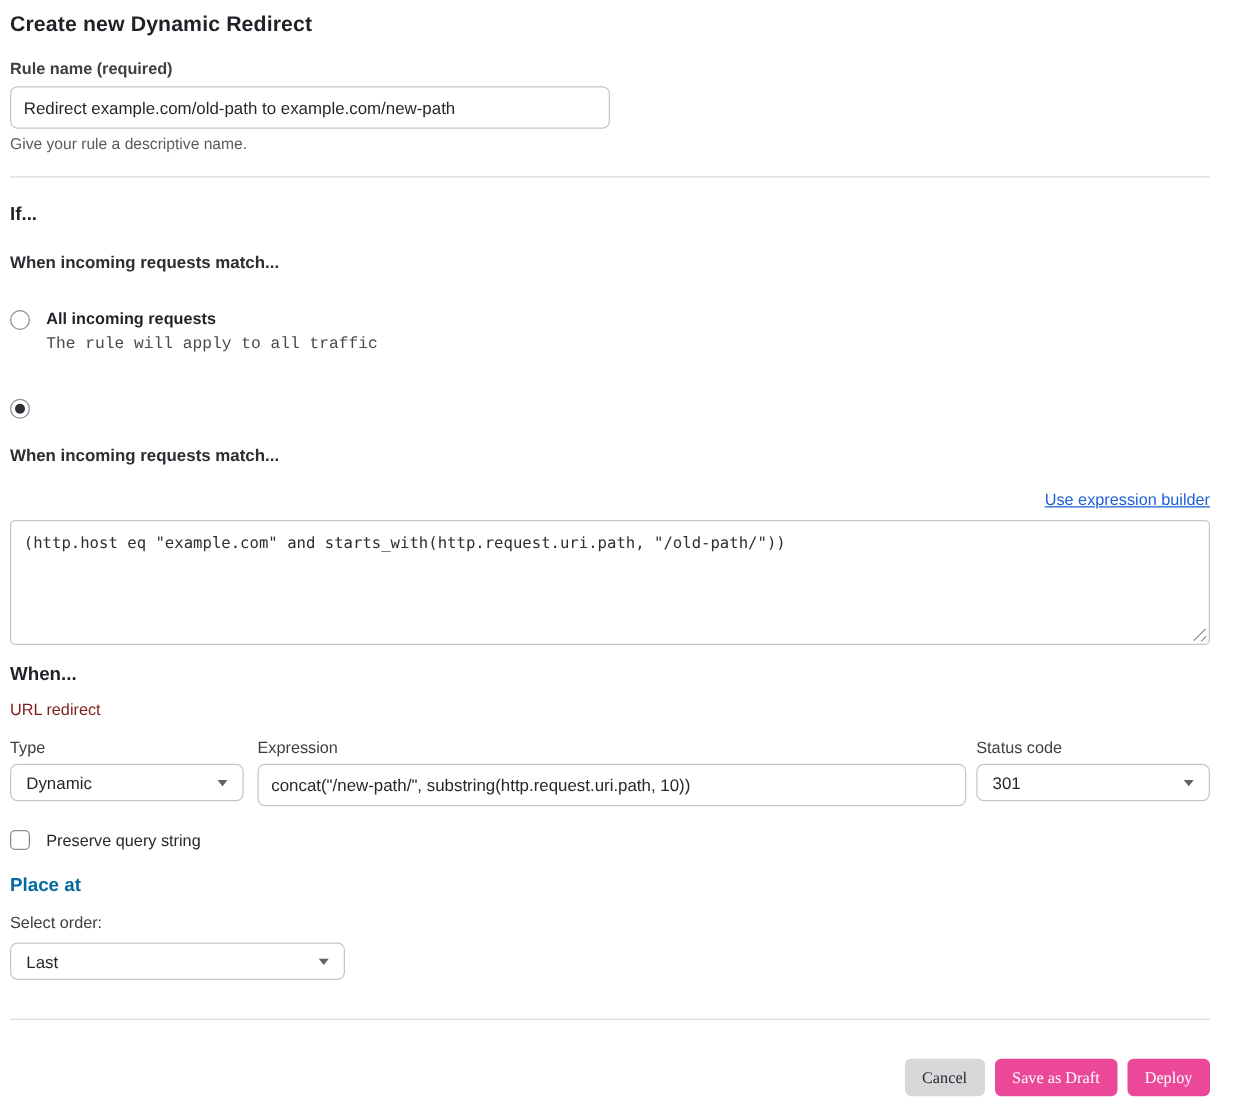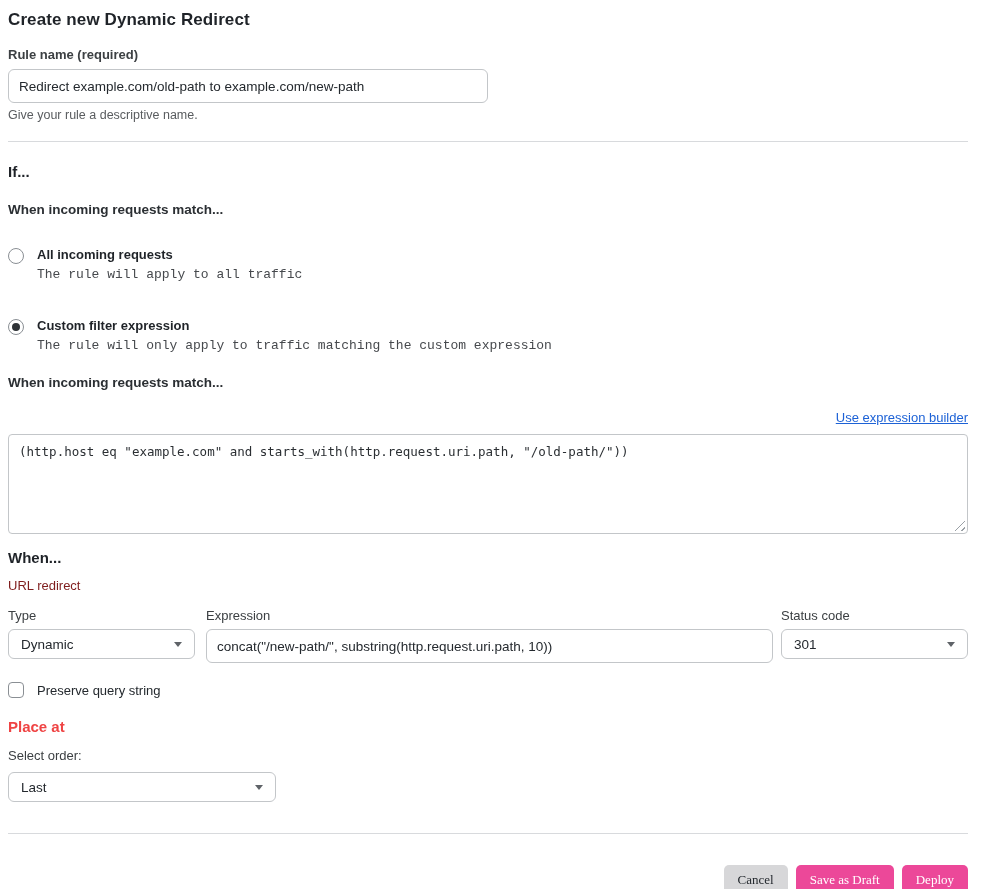--- a/index.html
+++ b/index.html
@@ -78,21 +78,21 @@
   }
   .col-expr .text-input { width: 567px; margin-top: 6px; }
 
   .checkbox-row { display: flex; align-items: center; margin-top: 19px; }
   .checkbox {
     width: 16px; height: 16px; border: 1px solid #8a8f94; border-radius: 4px;
     background: #fff; cursor: pointer; flex: 0 0 16px;
   }
   .checkbox-label { margin-left: 13px; font-size: 13px; color: #24292e; cursor: pointer; }
 
-  .h-place { font-size: 15px; font-weight: 700; color: #ef4444; margin-top: 20px; }
+  .h-place { font-size: 15px; font-weight: 700; color: #0369a1; margin-top: 20px; }
   .order-label { margin-top: 13px; color: #3c4043; font-size: 13px; }
   .order-select { width: 268px; margin-top: 9px; }
 
   .divider-2 { border: none; border-top: 1px solid #d8dadd; margin-top: 31px; }
 
   .footer { display: flex; justify-content: flex-end; gap: 8px; margin-top: 31px; }
   .btn {
     height: 30px; border: none; border-radius: 5px; font-size: 13px; padding: 0 14px;
     font-family: Liberation Serif, serif; cursor: pointer;
   }
@@ -118,24 +118,20 @@
   <div class="radio-option">
     <div class="radio-circle"></div>
     <div class="radio-text">
       <div class="radio-label">All incoming requests</div>
       <div class="radio-desc">The rule will apply to all traffic</div>
     </div>
   </div>
 
   <div class="radio-option">
     <div class="radio-circle selected"></div>
-    <div class="radio-text">
-      <div class="radio-label">Custom filter expression</div>
-      <div class="radio-desc">The rule will only apply to traffic matching the custom expression</div>
-    </div>
   </div>
 
   <h3 class="h-match">When incoming requests match...</h3>
 
   <div class="builder-row">
     <a class="builder-link">Use expression builder</a>
   </div>
 
   <div class="expr-area">
     <textarea class="expr-textarea" spellcheck="false" style="">(http.host eq "example.com" and starts_with(http.request.uri.path, "/old-path/"))</textarea>

